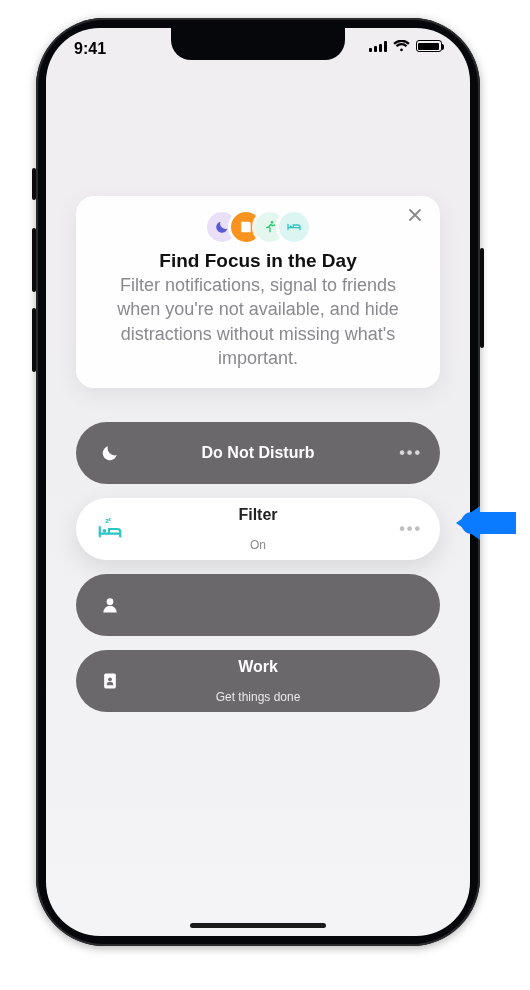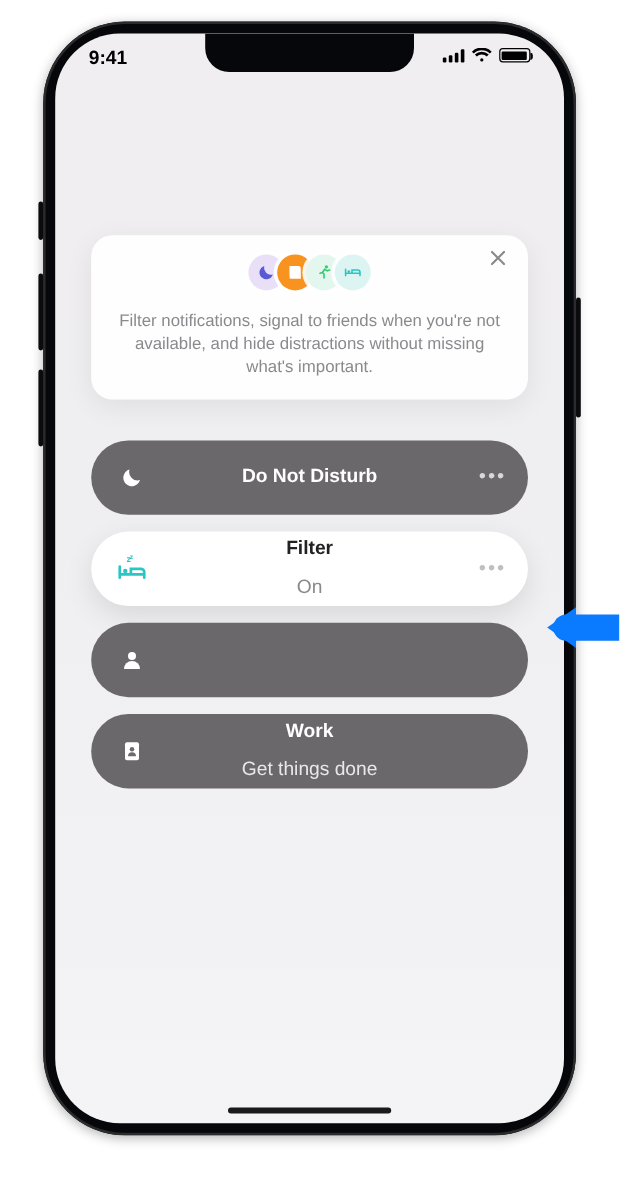--- a/index.html
+++ b/index.html
@@ -131,22 +131,22 @@
   }
   .promo-badge svg { width:16px; height:16px; }
   .pb-moon   { background:#E9E0F7; }
   .pb-book   { background:var(--accent-orange); }
   .pb-run    { background:#E3F7EE; }
   .pb-bed    { background:#DCF5F3; }
   .promo-title {
     text-align:center; font-weight:700; font-size:19px; color:#111;
   }
   .promo-body {
-    text-align:center; font-size:14px; line-height:1.35;
-    color:var(--text-gray); margin-top:16px;
+    text-align:center; font-size:18px; line-height:1.35;
+    color:var(--text-gray); margin-top:1px;
   }
 
   .focus-list { margin-top:34px; display:flex; flex-direction:column; gap:14px; }
   .focus-pill {
     border-radius: 32px;
     height: 62px;
     display:flex;
     align-items:center;
     padding: 0 18px 0 20px;
     position:relative;
@@ -156,21 +156,21 @@
   .focus-pill.light { background: var(--card-light); color:#222; box-shadow: 0 8px 24px rgba(0,0,0,0.10); }
   .pill-icon {
     width:28px; display:flex; justify-content:center; align-items:center;
   }
   .pill-center {
     position:absolute; left:0; right:0;
     display:flex; flex-direction:column; align-items:center; justify-content:center;
     pointer-events:none;
   }
   .pill-title { font-size:16px; font-weight:600; }
-  .pill-sub   { font-size:16px; opacity:.85; margin-top:14px; }
+  .pill-sub   { font-size:12px; opacity:.85; margin-top:14px; }
   .focus-pill.light .pill-sub { color:#8A8A8E; opacity:1; }
   .pill-more {
     margin-left:auto; width:28px; text-align:right;
     letter-spacing:2px; font-weight:700;
   }
   .focus-pill.dark .pill-more   { color:#d9d7da; }
   .focus-pill.light .pill-more  { color:#bfbfc2; }
 
   
   .home-indicator {
@@ -250,20 +250,21 @@
                 <path d="M13 8l-3 4 2 2v5M10 12l-3 1M13 8l3 2 3-1" stroke="#2ECC71" stroke-width="2" stroke-linecap="round" fill="none"></path>
               </svg>
           </div>
           <div class="promo-badge pb-bed">
             <svg viewBox="0 0 24 24">
                 <path d="M3 16V8M3 13h18v3M21 16v-4a3 3 0 0 0-3-3h-7v4" stroke="#2BC5C3" stroke-width="2" fill="none" stroke-linecap="round"></path>
                 <circle cx="7" cy="11" r="1.6" fill="#2BC5C3"></circle>
               </svg>
           </div>
         </div>
+        <div class="promo-title">Find Focus in the Day</div>
         <div class="promo-body">Filter notifications, signal to friends when you're not available, and hide distractions without missing what's important.</div>
       </div>
 
       <div class="focus-list">
 
         <div class="focus-pill dark">
           <div class="pill-icon">
             <svg width="20" height="20" viewBox="0 0 24 24">
                 <path d="M20 14.5A8.5 8.5 0 0 1 9.5 4 8.5 8.5 0 1 0 20 14.5Z" fill="#fff"></path>
               </svg>

